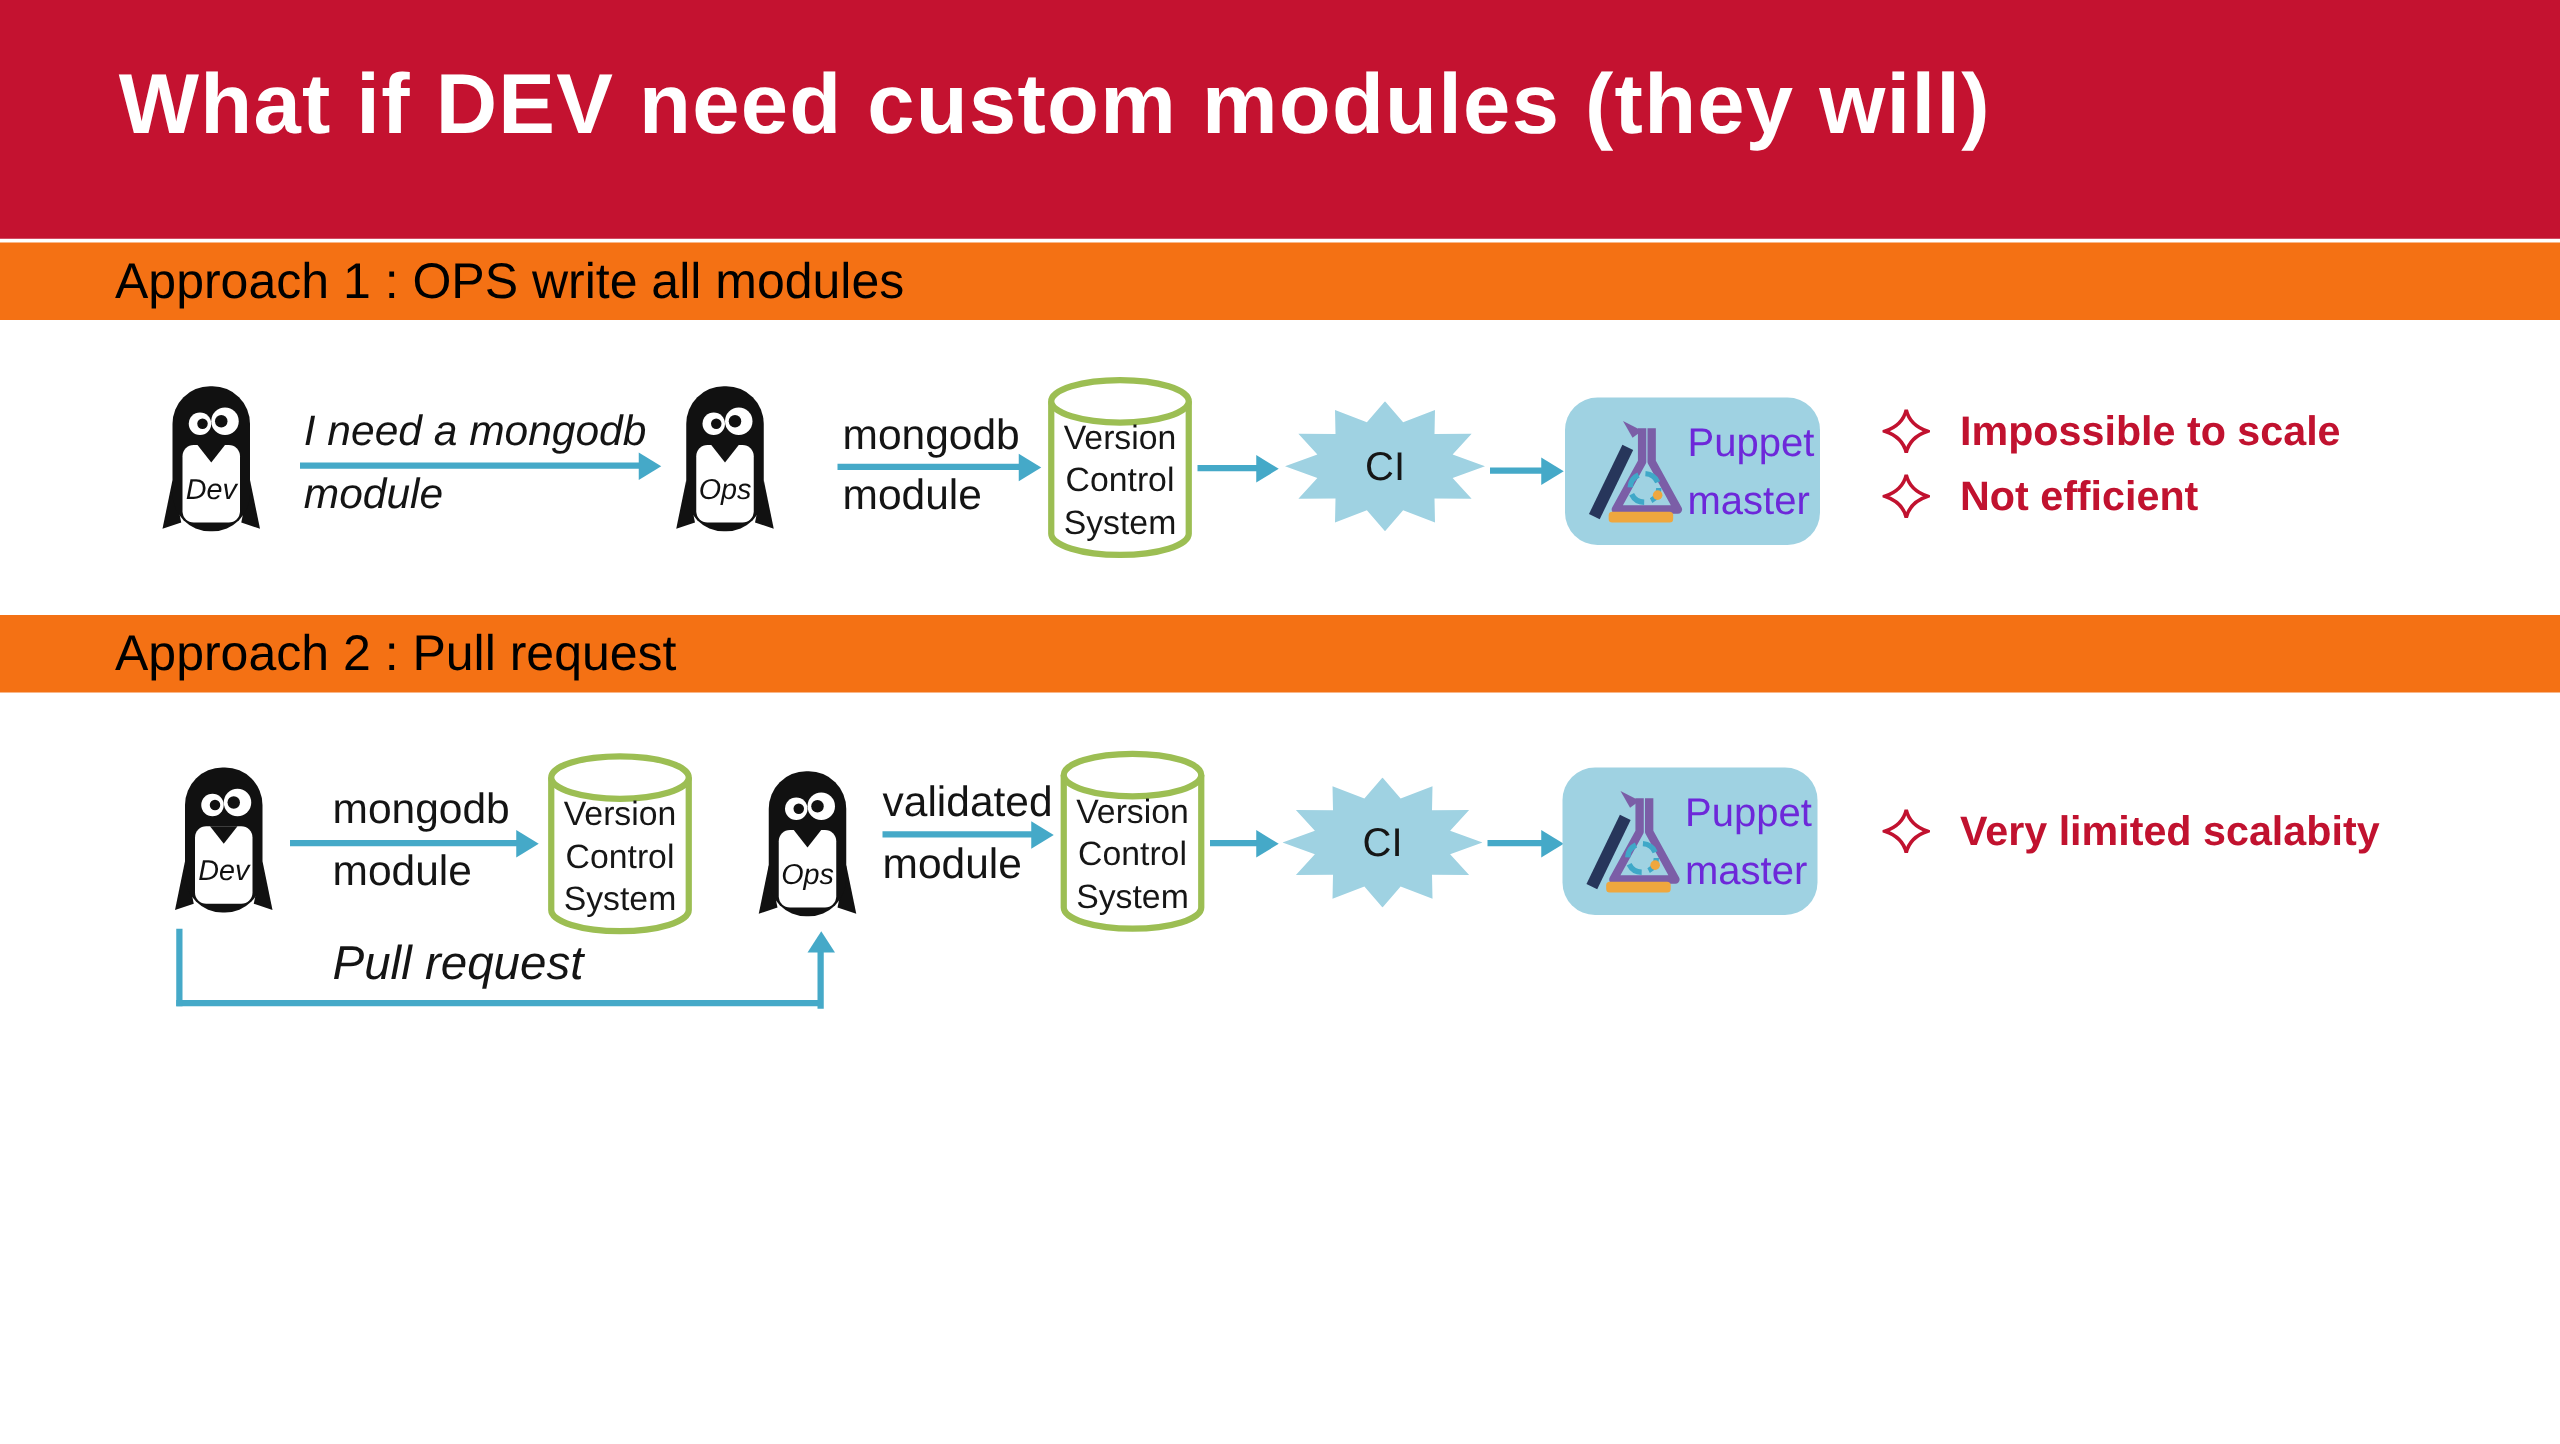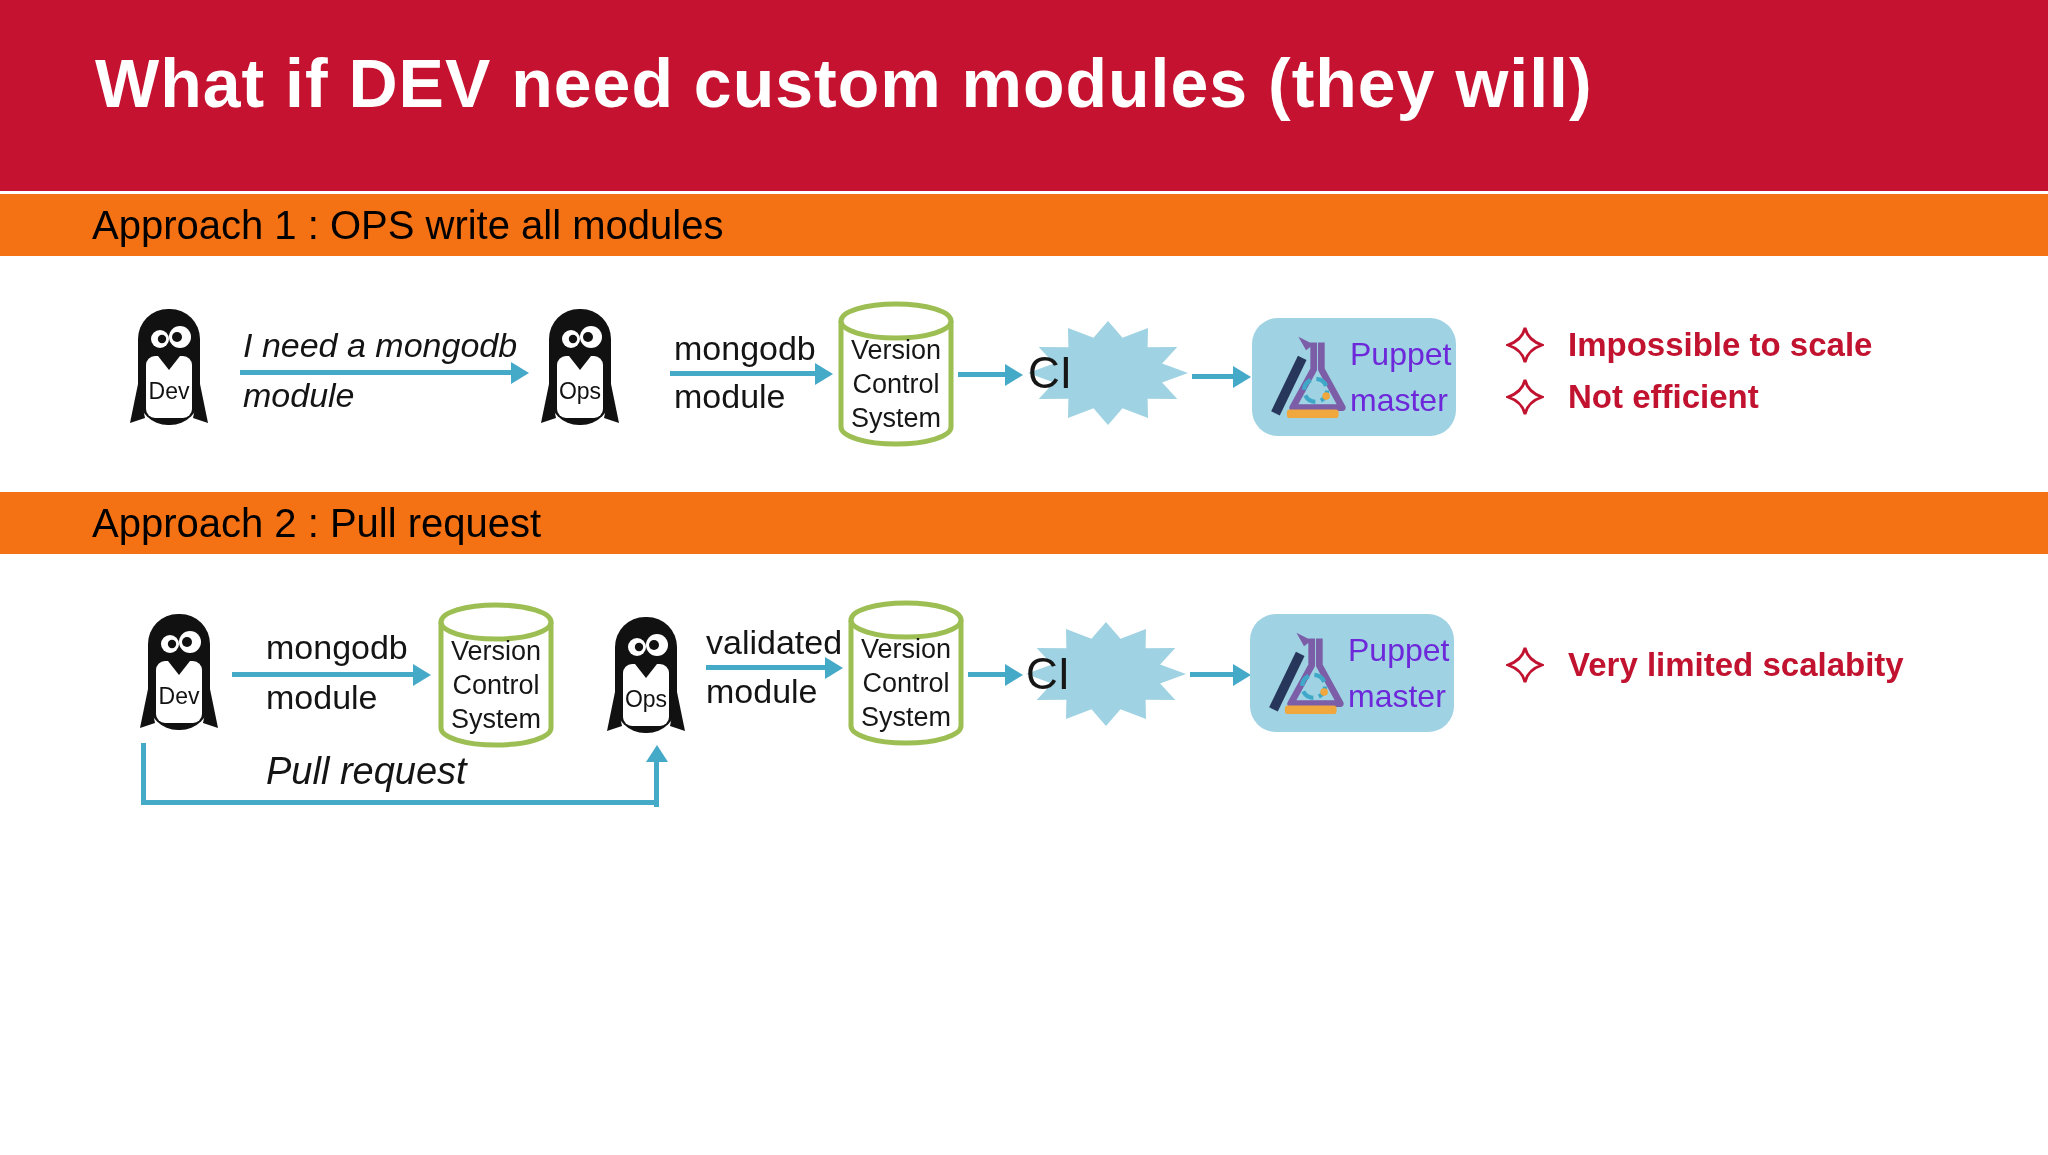--- a/index.html
+++ b/index.html
@@ -18,31 +18,31 @@
 
   .title-banner{position:absolute;left:0;top:0;width:2048px;height:191px;background:var(--title-banner)}
   .title-banner h1{position:absolute;left:95px;top:44px;font-size:68px;font-weight:bold;color:#fff;letter-spacing:1px;white-space:nowrap}
 
   .section-banner{position:absolute;left:0;width:2048px;height:62px;background:var(--section-banner)}
   .section-banner .lbl{position:absolute;left:92px;top:0;height:62px;line-height:62px;font-size:40px;color:#000000;white-space:nowrap}
 
   
   .penguin{position:absolute;width:84px;height:124px}
   .penguin svg{position:absolute;left:0;top:0}
-  .penguin .tag{position:absolute;left:19px;top:72px;width:46px;text-align:center;font-size:23px;color:#111}
+  .penguin .tag{position:absolute;left:19px;top:72px;width:46px;text-align:center;font-style:italic;font-size:23px;color:#111}
 
   
   .cyl{position:absolute;width:120px;height:150px}
   .cyl svg{position:absolute;left:0;top:0}
   .cyl .cyl-text{position:absolute;left:0;top:34px;width:120px;text-align:center;font-weight:normal;font-size:27px;line-height:34px;color:#161616}
 
   
   .star{position:absolute;width:160px;height:104px}
   .star svg{position:absolute;left:0;top:0;width:160px;height:104px}
-  .star .ci{position:absolute;left:0;top:0;width:160px;height:104px;line-height:104px;font-size:44px;color:#161616}
+  .star .ci{position:absolute;left:0;top:0;width:160px;height:104px;line-height:104px;text-align:center;font-size:32px;color:#161616}
 
   
   .pbox{position:absolute;width:204px;height:118px;background:var(--node-fill);border-radius:26px}
   .pbox svg{position:absolute;left:12px;top:13px}
   .pbox .ptext{position:absolute;left:98px;top:13px;font-size:32px;line-height:46px;color:#6d28d9;white-space:nowrap}
 
   
   .harrow{position:absolute;height:5px;background:var(--arrow)}
   .harrow::after{content:"";position:absolute;right:-17px;top:-8.5px;width:0;height:0;
     border-left:18px solid var(--arrow);border-top:11px solid transparent;border-bottom:11px solid transparent}

